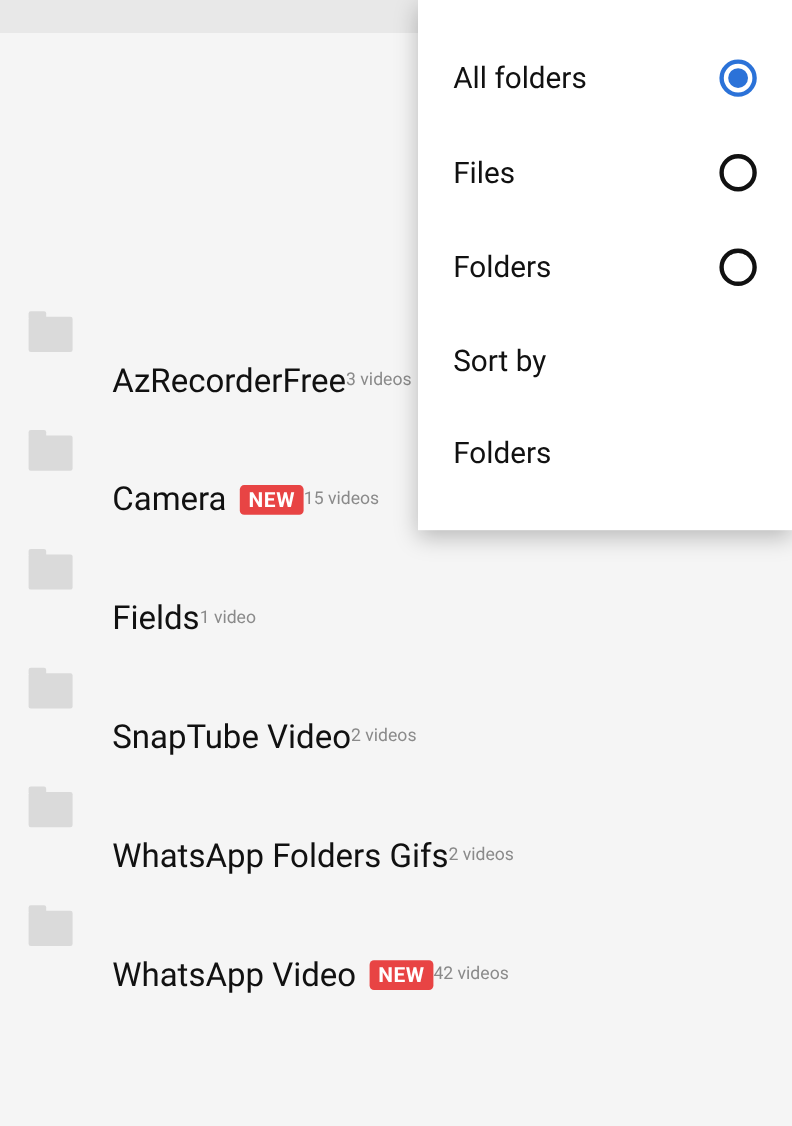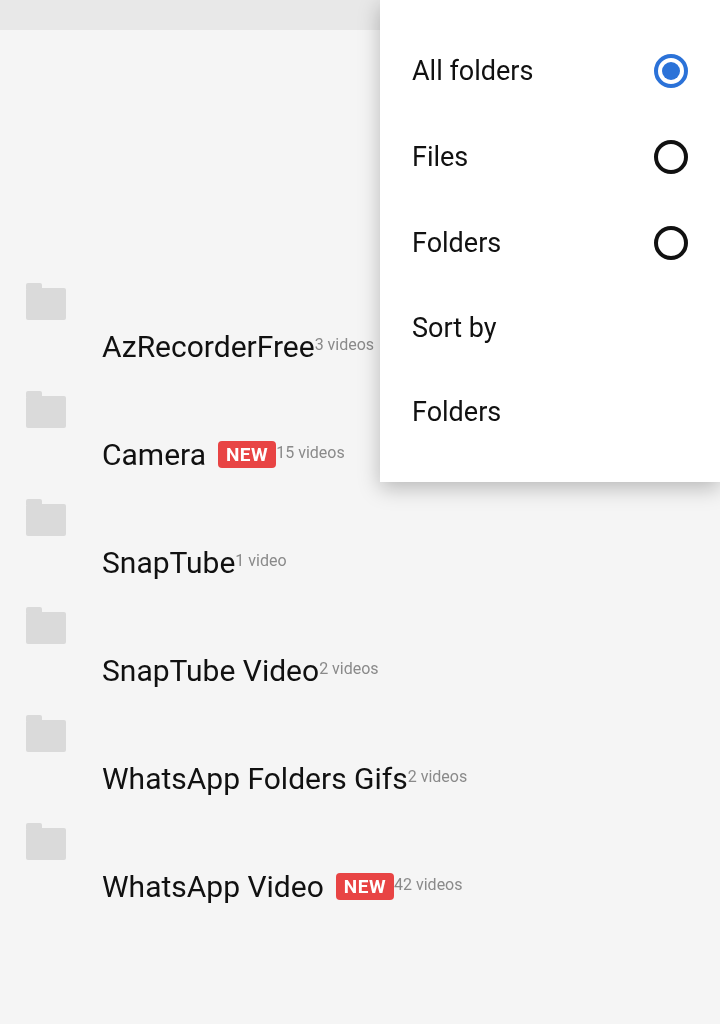--- a/index.html
+++ b/index.html
@@ -143,21 +143,21 @@
           <span class="folder-name">Camera</span>
           <span class="new-badge">NEW</span>
         </div>
         <span class="folder-sub">15 videos</span>
       </div>
     </div>
     <div class="folder-row">
       <div class="folder-icon"></div>
       <div class="folder-info">
         <div class="folder-name-line">
-          <span class="folder-name">SnapTube</span>
+          <span class="folder-name">Fields</span>
         </div>
         <span class="folder-sub">1 video</span>
       </div>
     </div>
     <div class="folder-row">
       <div class="folder-icon"></div>
       <div class="folder-info">
         <div class="folder-name-line">
           <span class="folder-name">SnapTube Video</span>
         </div>

